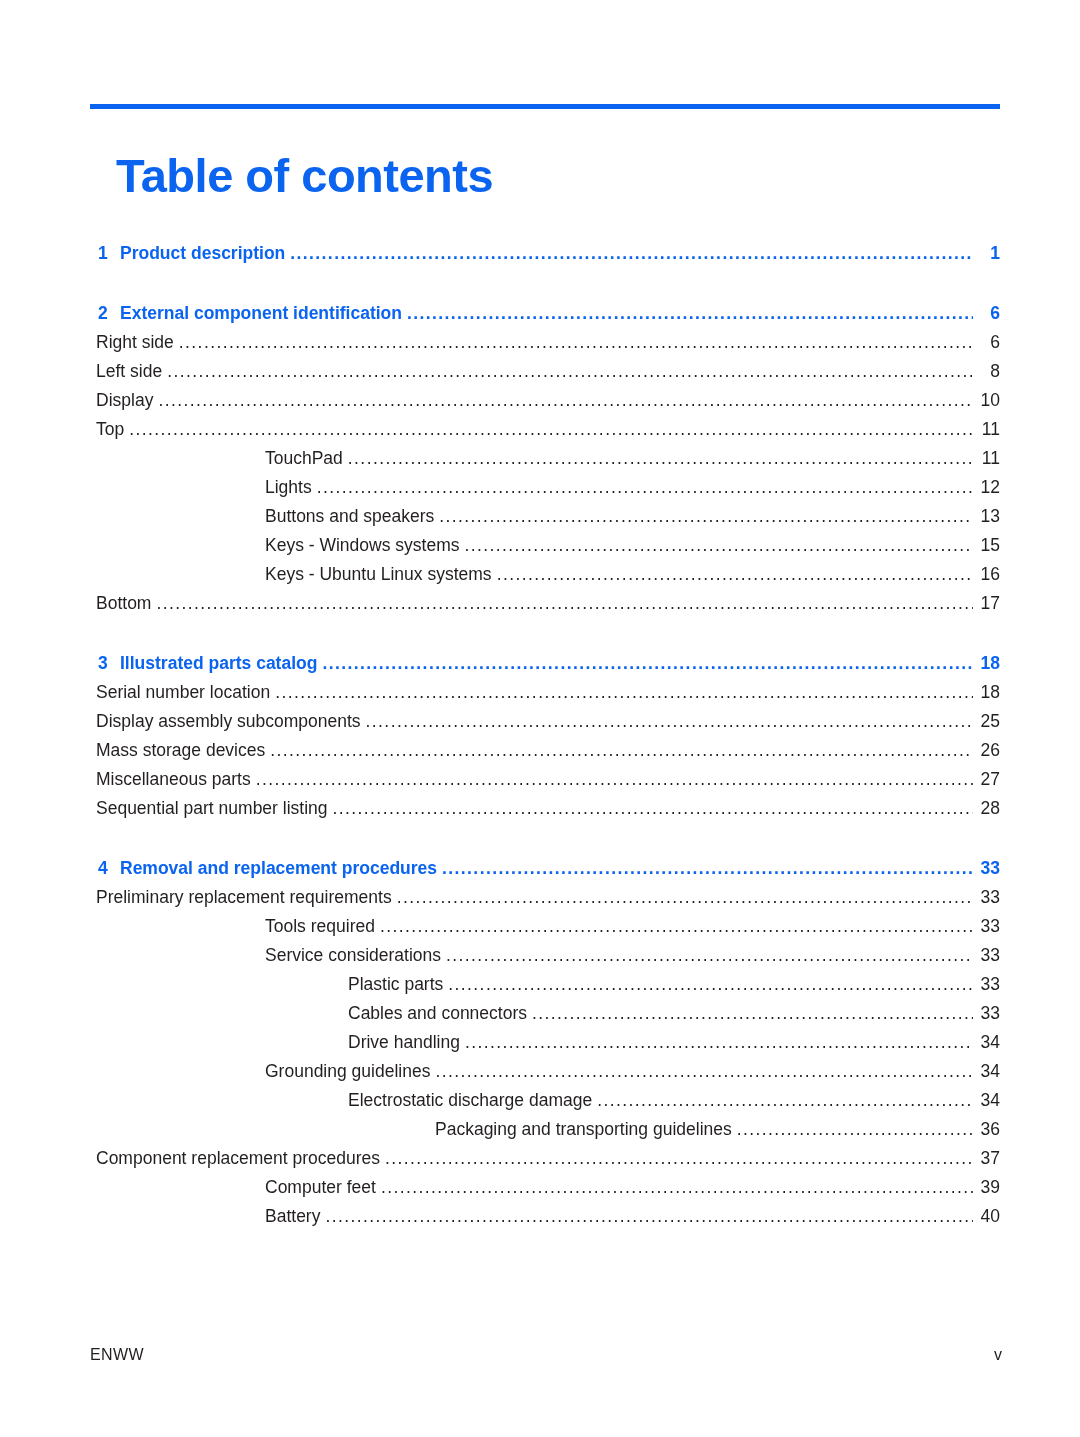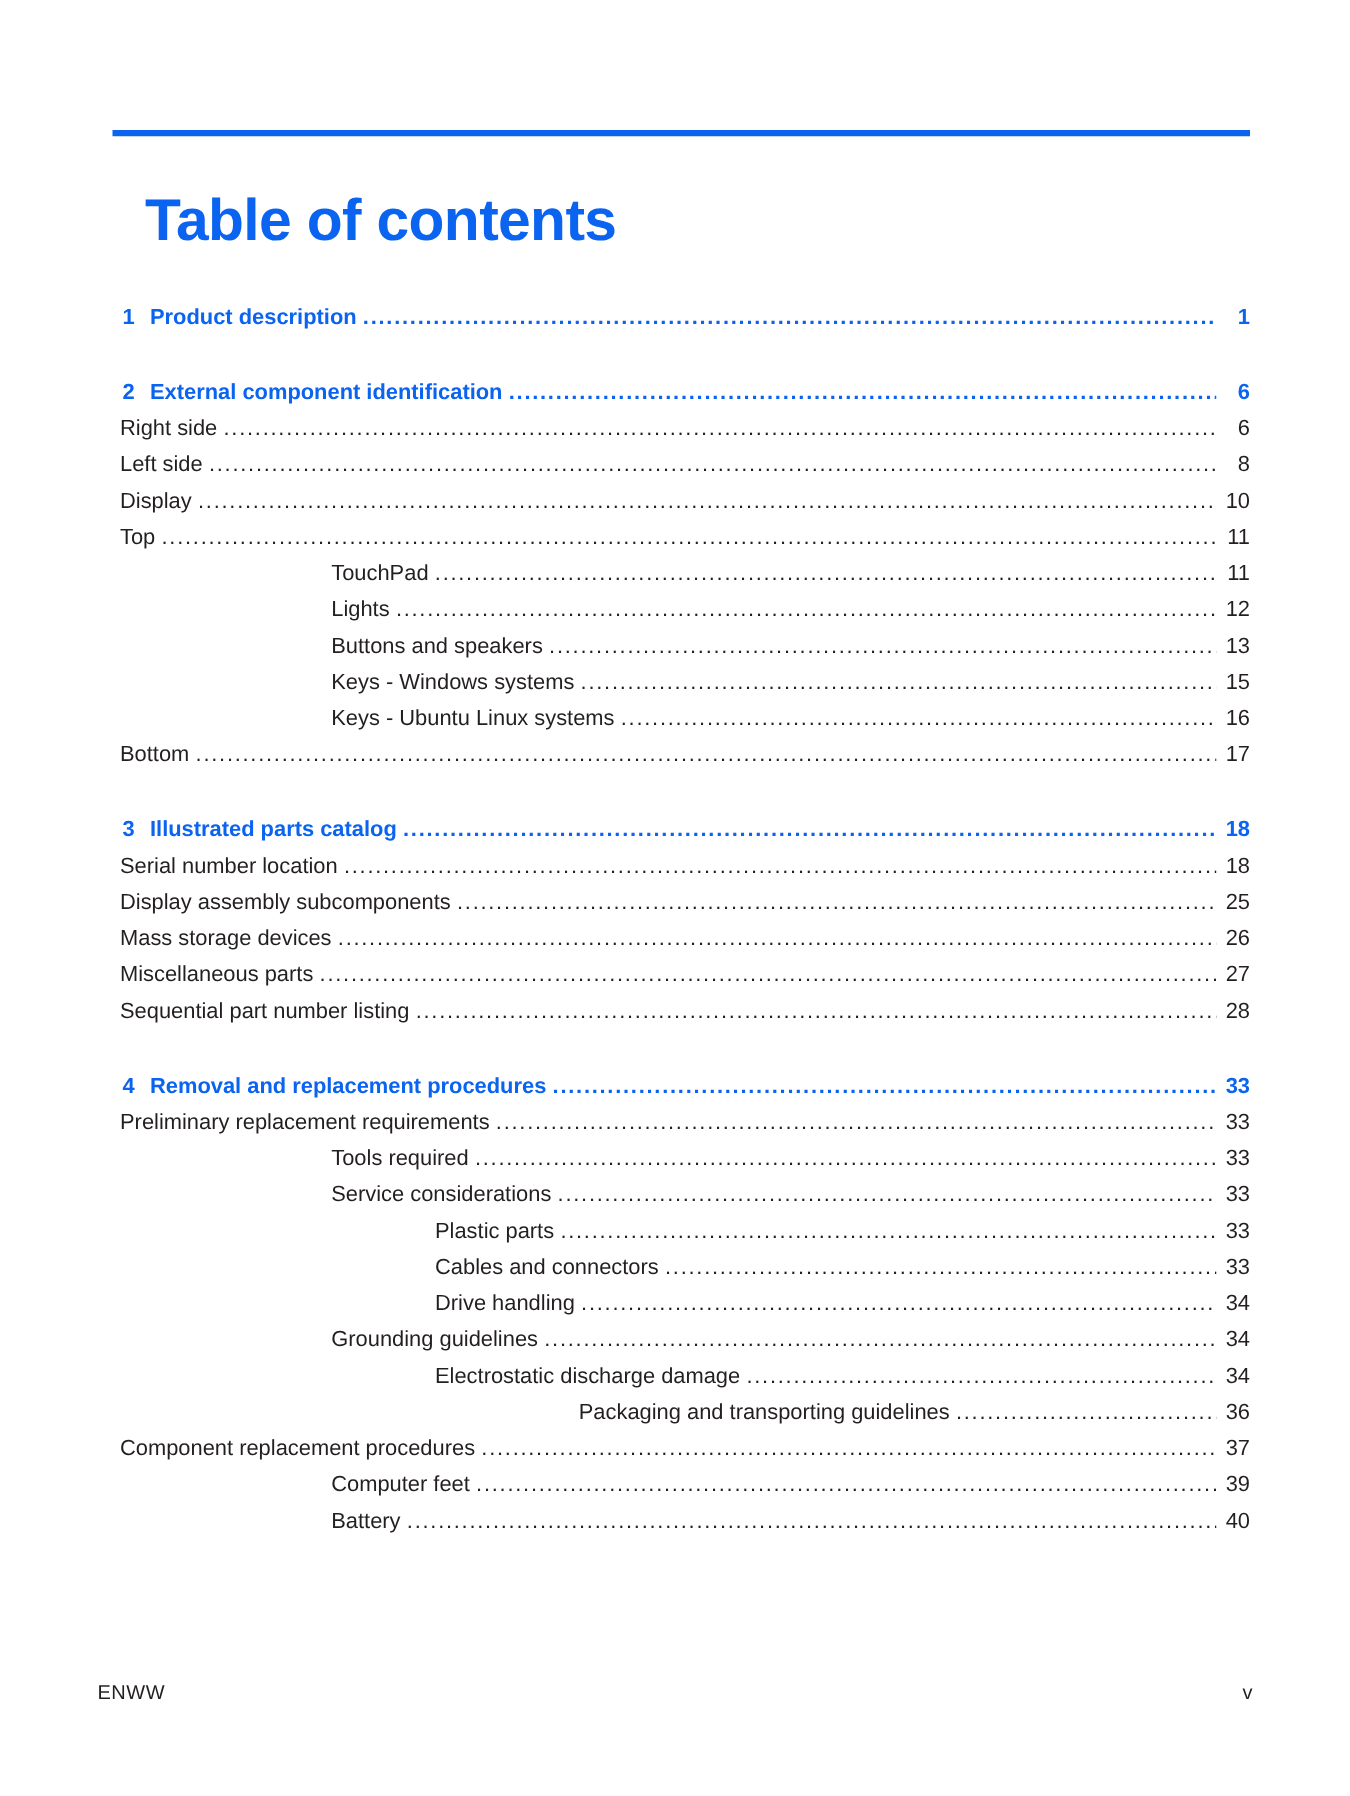--- a/index.html
+++ b/index.html
@@ -99,34 +99,34 @@
   .lvl-1 { padding-left: 98px; }
   .lvl-1 .label,
   .lvl-1 .pageno,
   .lvl-1 .leader::before { color: #0a64f0; font-weight: bold; }
   .lvl-1 .label { font-size: 17.5px; }
   .lvl-1 .pageno { font-size: 17.5px; }
 
   .lvl-2 { padding-left: 96px; }
   .lvl-3 { padding-left: 265px; }
   .lvl-4 { padding-left: 348px; }
-  .lvl-5 { padding-left: 435px; margin-left: 28px; }
+  .lvl-5 { padding-left: 435px; }
 
   .lvl-2 .label, .lvl-3 .label, .lvl-4 .label, .lvl-5 .label,
   .lvl-2 .pageno, .lvl-3 .pageno, .lvl-4 .pageno, .lvl-5 .pageno,
   .lvl-2 .leader::before, .lvl-3 .leader::before,
   .lvl-4 .leader::before, .lvl-5 .leader::before {
     color: #231f20;
     font-weight: normal;
   }
 
   
   .footer-left {
     position: absolute;
-    left: 78px;
+    left: 90px;
     top: 1346px;
     font-size: 16px;
     letter-spacing: 0.4px;
     color: #231f20;
   }
   .footer-right {
     position: absolute;
     right: 78px;
     top: 1346px;
     font-size: 16px;

